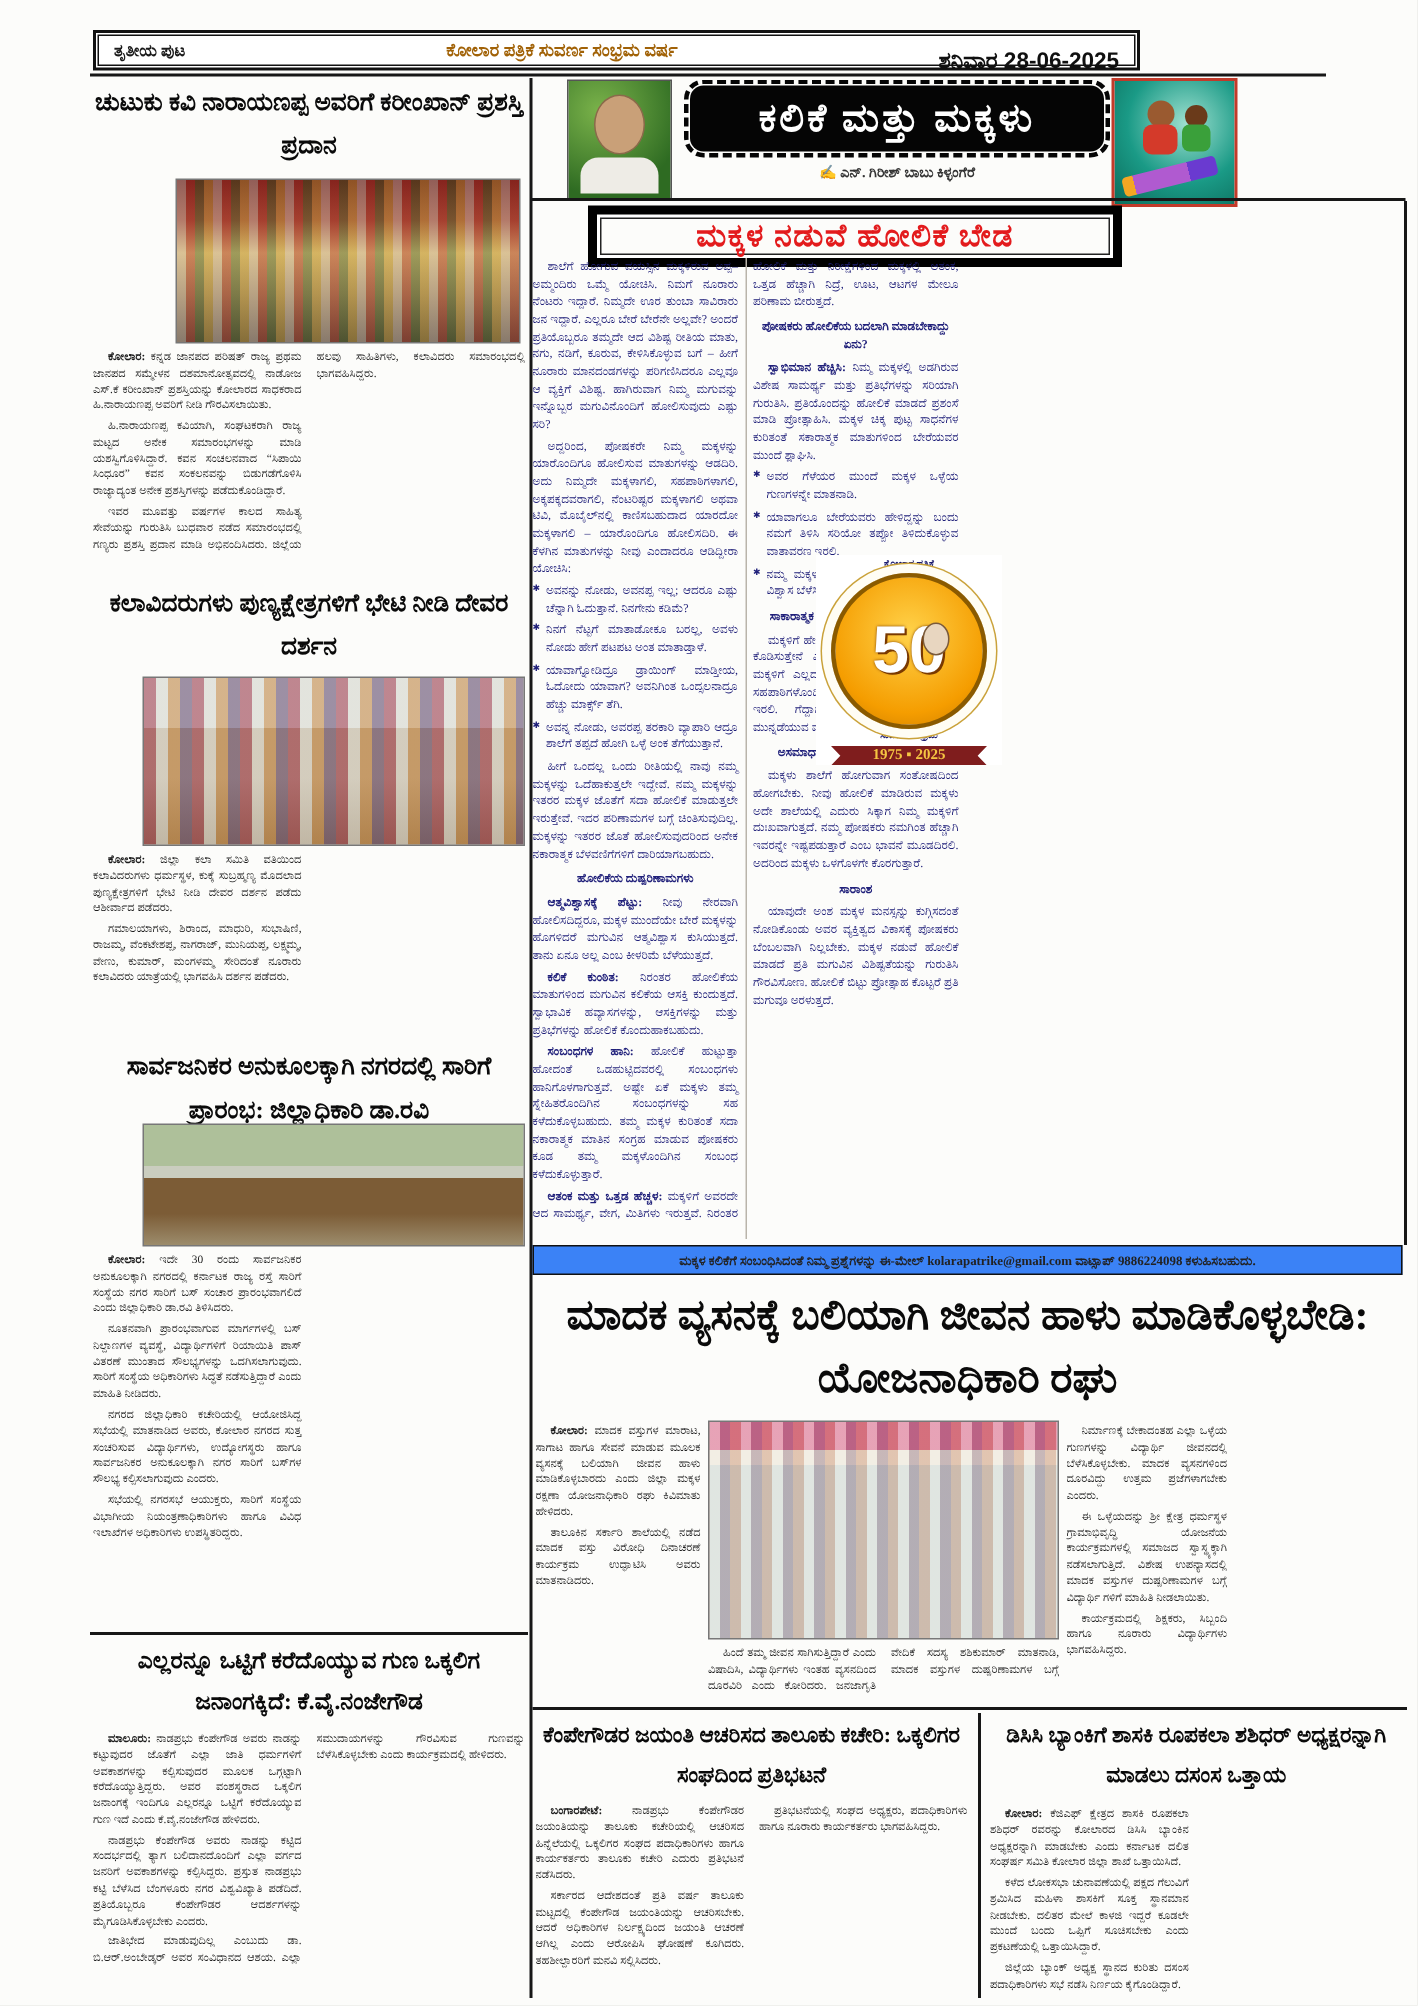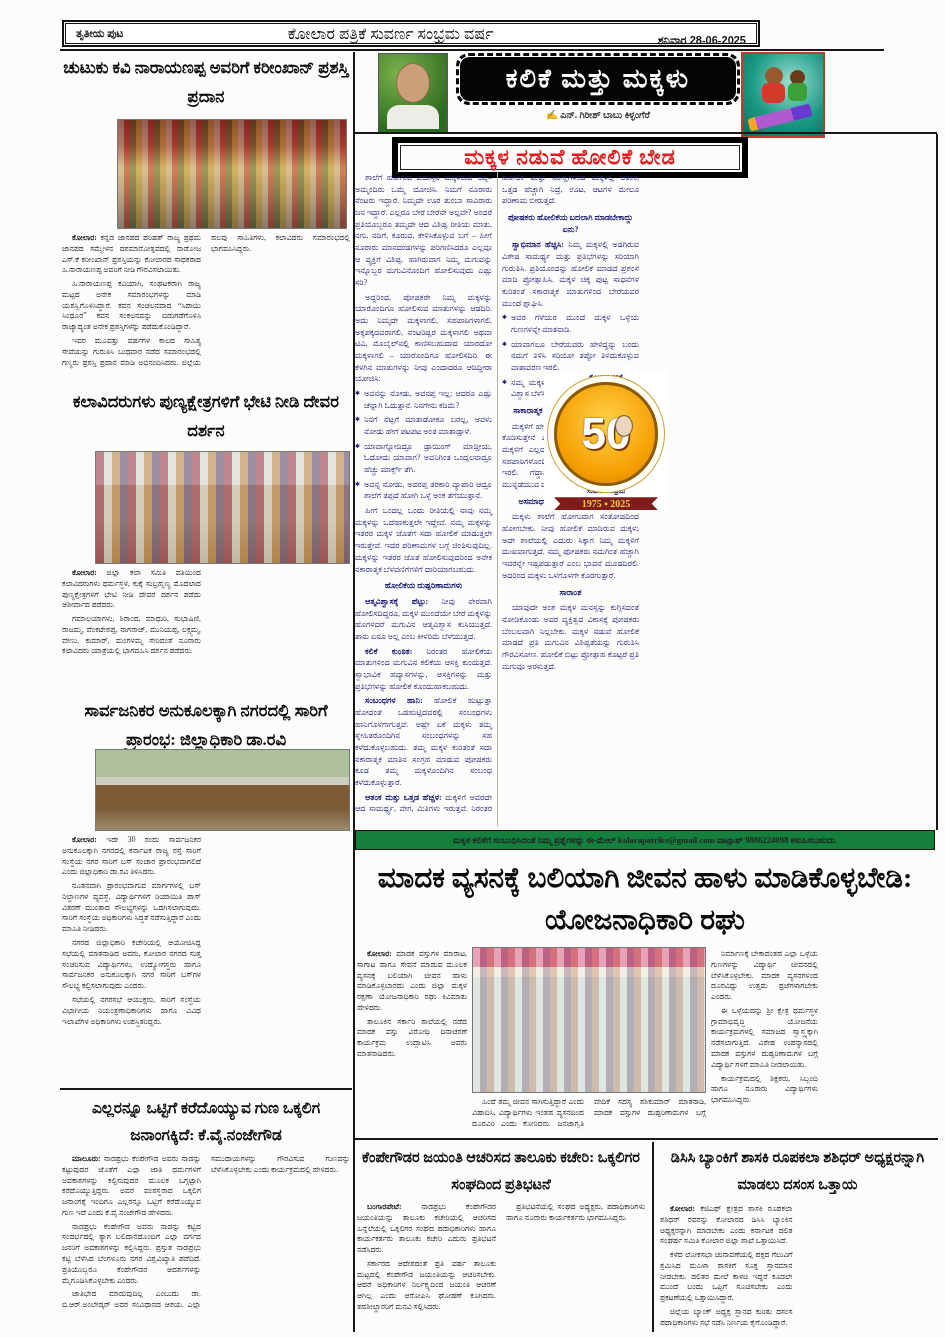--- a/index.html
+++ b/index.html
@@ -4,22 +4,22 @@
 <style>
   html,body{margin:0;padding:0;background:#e8e8e4;}
   .page{position:relative;width:945px;height:1337px;margin:0 auto;background:#fcfcfa;
         font-family:"Liberation Serif","DejaVu Serif",serif;color:#141414;overflow:hidden;}
   
   .hrule,.vrule{position:absolute;background:#171717;}
   
   .header-outer{position:absolute;left:62px;top:20px;width:698px;height:27px;border:2px solid #111;padding:1px;background:#fff;box-sizing:border-box;}
   .header-inner{border:1px solid #111;height:100%;display:flex;align-items:center;justify-content:space-between;padding:0 10px;box-sizing:border-box;}
   .header-inner .ed{font-size:11px;font-weight:bold;color:#1a1a1a;}
-  .header-inner .bn{font-size:16px;font-weight:normal;color:#000000;}
-  .header-inner .dt{font-size:11px;font-weight:bold;color:#101010;font-family:"Liberation Sans",sans-serif;margin-top:13px;}
+  .header-inner .bn{font-size:12px;font-weight:bold;color:#a16207;}
+  .header-inner .dt{font-size:15px;font-weight:bold;color:#101010;font-family:"Liberation Sans",sans-serif;margin-top:13px;}
   
   .hl{position:absolute;text-align:center;font-weight:bold;color:#0a0a0a;}
   .hl-left{font-size:16.5px;line-height:1.75;}
   .hl-small{font-size:14.5px;line-height:1.85;}
   .hl-big{font-size:28px;line-height:1.5;}
   .redbox{position:absolute;left:392px;top:137px;width:344px;height:29px;border:6px solid #000000;
           box-shadow:inset 0 0 0 2px #fff,inset 0 0 0 3px #222;display:flex;align-items:center;justify-content:center;}
   .redbox span{font-size:21px;font-weight:bold;color:#e31b1d;letter-spacing:1px;}
   
   .body-cols{position:absolute;font-size:7.6px;line-height:1.42;text-align:justify;color:#1c1c1c;
@@ -65,21 +65,21 @@
   .logo50 .circle{width:98px;height:98px;margin:1px auto;border-radius:50%;
         background:radial-gradient(circle at 50% 38%,#ffd24a,#f59d00 68%,#c97a00);
         border:3px solid #8a5a00;box-shadow:0 0 0 6px #fffdf4,0 0 0 7px #caa23a;
         display:flex;align-items:center;justify-content:center;position:relative;}
   .logo50 .num{font-size:44px;font-weight:bold;color:#fff;text-shadow:0 0 2px #7a3a00,1.5px 1.5px 0 #7a3a00;font-family:"Liberation Sans",sans-serif;}
   .logo50 .facedot{position:absolute;right:22px;top:30px;width:16px;height:20px;border-radius:50%;background:#e8d6c0;border:1px solid #7a5a3a;}
   .logo50 .ribbon{margin:2px auto 0;width:104px;background:#7f1d1d;color:#f5c542;font-weight:bold;
         font-size:10px;padding:1px 0;clip-path:polygon(0 0,6% 50%,0 100%,100% 100%,94% 50%,100% 0);}
   
   .contact{position:absolute;left:355px;top:830px;width:580px;height:20px;border:1.5px solid #111;
-           display:flex;align-items:center;justify-content:center;font-size:8.6px;font-weight:bold;color:#222;box-sizing:border-box;background:#15803d;}
+           display:flex;align-items:center;justify-content:center;font-size:8.6px;font-weight:bold;color:#222;box-sizing:border-box;background:#3b82f6;}
 </style>
 </head>
 <body>
 
 <div class="page">
 
   <div class="header-outer">
     <div class="header-inner">
       <span class="ed">ತೃತೀಯ ಪುಟ</span>
       <span class="bn">ಕೋಲಾರ ಪತ್ರಿಕೆ ಸುವರ್ಣ ಸಂಭ್ರಮ ವರ್ಷ</span>

